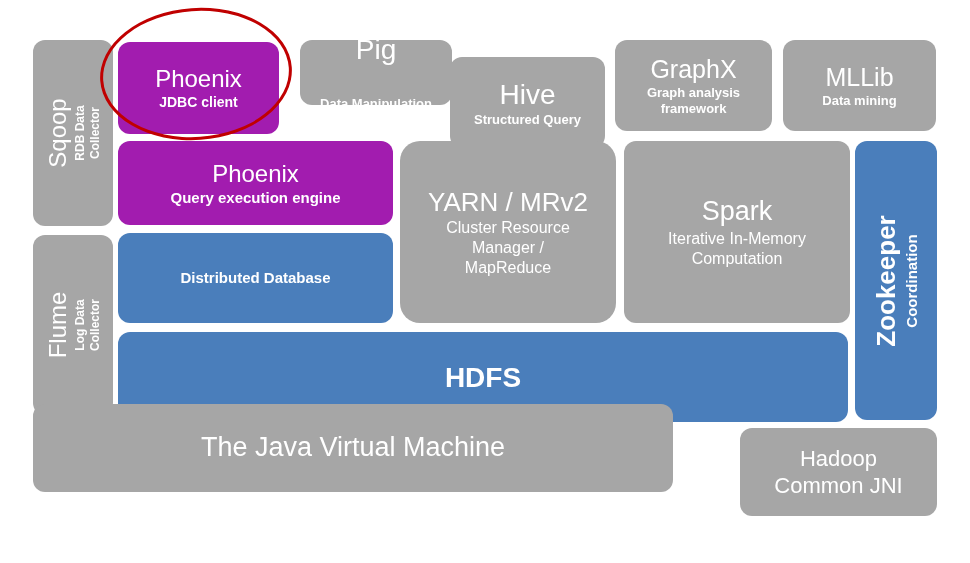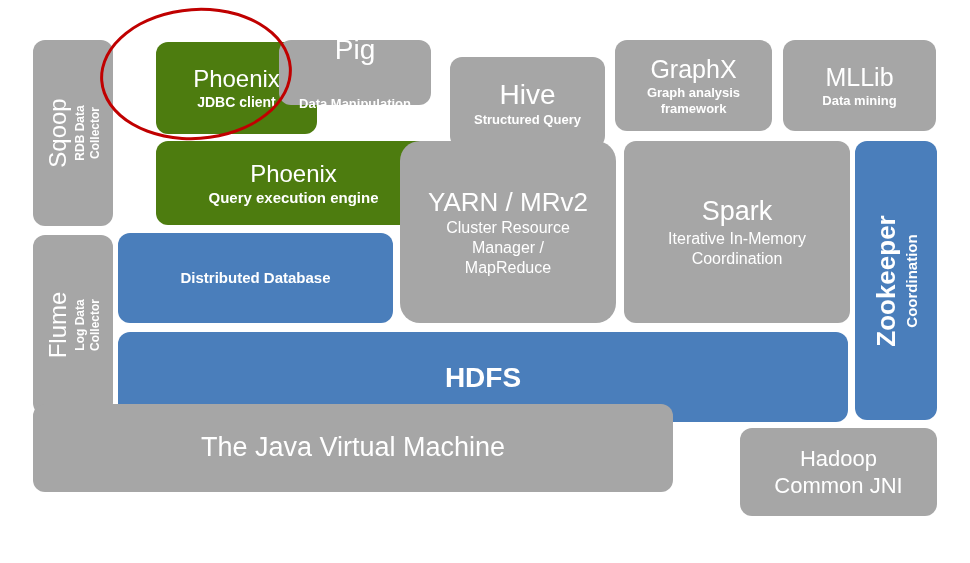--- a/index.html
+++ b/index.html
@@ -19,21 +19,21 @@
     border-radius: 12px;
     color: #ffffff;
     display: flex;
     flex-direction: column;
     align-items: center;
     justify-content: center;
     text-align: center;
     line-height: 1.25;
   }
   .gray { background: #a6a6a6; }
-  .dark { background: #4d7c0f; margin-left: 38px; }
+  .dark { background: #a21caf; }
   .blue { background: #4a7ebb; }
 
   .t { white-space: pre-line; }
   .s { white-space: pre-line; }
   .bold { font-weight: bold; }
 
   .vtext {
     position: absolute;
     left: 50%;
     top: 50%;
@@ -71,21 +71,21 @@
       <div class="t" style="font-size:24px;">Flume</div>
       <div class="s bold" style="font-size:12px;">Log Data Collector</div>
     </div>
   </div>
 
   <div class="box dark" style="left:118px; top:42px; width:161px; height:92px;">
     <div class="t" style="font-size:24px;">Phoenix</div>
     <div class="s bold" style="font-size:14px;">JDBC client</div>
   </div>
 
-  <div class="box gray" style="left:279px; top:40px; width:152px; height:65px;gap:29px;">
+  <div class="box gray" style="left:300px; top:40px; width:152px; height:65px;gap:29px;">
     <div class="t" style="font-size:28px;">Pig</div>
     <div class="s bold" style="font-size:13px;">Data Manipulation</div>
   </div>
 
   <div class="box gray" style="left:450px; top:57px; width:155px; height:91px;">
     <div class="t" style="font-size:28px;">Hive</div>
     <div class="s bold" style="font-size:13px;">Structured Query</div>
   </div>
 
   <div class="box gray" style="left:615px; top:40px; width:157px; height:91px;">
@@ -103,21 +103,21 @@
     <div class="s bold" style="font-size:15px;">Query execution engine</div>
   </div>
 
   <div class="box gray" style="left:400px; top:141px; width:216px; height:182px;border-radius:20px;">
     <div class="t" style="font-size:26px;">YARN / MRv2</div>
     <div class="s" style="font-size:16px; max-width:145px;">Cluster Resource Manager / MapReduce</div>
   </div>
 
   <div class="box gray" style="left:624px; top:141px; width:226px; height:182px;">
     <div class="t" style="font-size:27px;">Spark</div>
-    <div class="s" style="font-size:16px; max-width:175px;">Iterative In-Memory Coordination</div>
+    <div class="s" style="font-size:16px; max-width:175px;">Iterative In-Memory Computation</div>
   </div>
 
   <div class="box blue" style="left:855px; top:141px; width:82px; height:279px;">
     <div class="vtext">
       <div class="t bold" style="font-size:26px;">Zookeeper</div>
       <div class="s bold" style="font-size:15px;">Coordination</div>
     </div>
   </div>
 
   <div class="box blue" style="left:118px; top:233px; width:275px; height:90px;">

